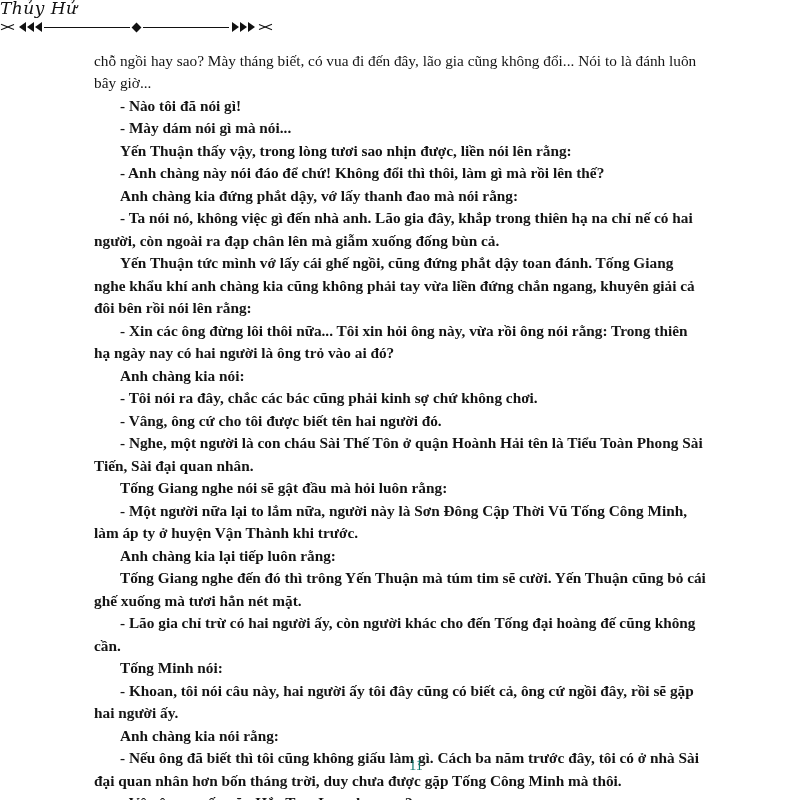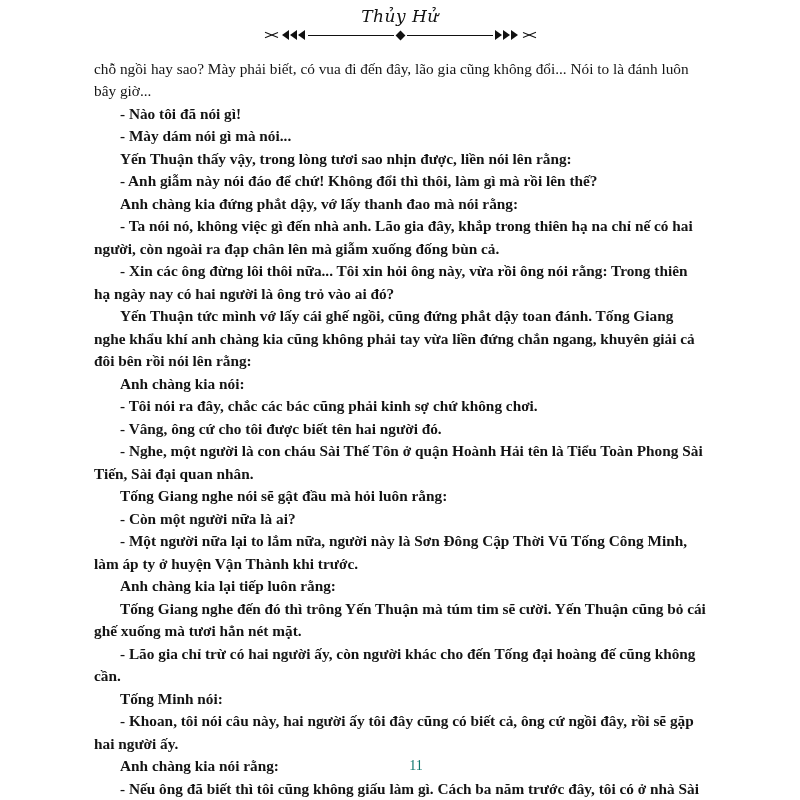--- a/index.html
+++ b/index.html
@@ -19,24 +19,23 @@
     width: 800px;
     height: 800px;
     box-sizing: border-box;
     padding: 0;
     background: #ffffff;
   }
 
   
   .header {
     width: 100%;
-    padding-top: 8px;
     display: flex;
     flex-direction: column;
-    align-items: center;
+    align-items: flex-start;
     justify-content: center;
   }
   .header-title {
     font-family: "DejaVu Serif", serif;
     font-size: 17px;
     font-style: italic;
     letter-spacing: 0.5px;
     color: #111;
     line-height: 1;
     margin-bottom: 1px;
@@ -155,35 +154,34 @@
       <span class="orn-chevrons">
         <span class="chev chev-right"></span>
         <span class="chev chev-right"></span>
         <span class="chev chev-right"></span>
       </span>
       <span class="arrow-head"></span>
     </div>
   </div>
 
   <div class="content">
-      <p class="">chỗ ngồi hay sao? Mày phải biết, có vua đi đến đây, lão gia cũng không đổi... Nói to là đánh luôn bây giờ...</p>
+      <p class="">chỗ ngồi hay sao? Mày tháng biết, có vua đi đến đây, lão gia cũng không đổi... Nói to là đánh luôn bây giờ...</p>
       <p class="indent">- Nào tôi đã nói gì!</p>
       <p class="indent">- Mày dám nói gì mà nói...</p>
       <p class="indent">Yến Thuận thấy vậy, trong lòng tươi sao nhịn được, liền nói lên rằng:</p>
-      <p class="indent">- Anh giẫm này nói đáo để chứ! Không đổi thì thôi, làm gì mà rồi lên thế?</p>
+      <p class="indent">- Anh chàng này nói đáo để chứ! Không đổi thì thôi, làm gì mà rồi lên thế?</p>
       <p class="indent">Anh chàng kia đứng phắt dậy, vớ lấy thanh đao mà nói rằng:</p>
       <p class="indent">- Ta nói nó, không việc gì đến nhà anh. Lão gia đây, khắp trong thiên hạ na chỉ nế có hai người, còn ngoài ra đạp chân lên mà giẫm xuống đống bùn cả.</p>
+      <p class="indent">Yến Thuận tức mình vớ lấy cái ghế ngồi, cũng đứng phắt dậy toan đánh. Tống Giang nghe khẩu khí anh chàng kia cũng không phải tay vừa liền đứng chắn ngang, khuyên giải cả đôi bên rồi nói lên rằng:</p>
       <p class="indent">- Xin các ông đừng lôi thôi nữa... Tôi xin hỏi ông này, vừa rồi ông nói rằng: Trong thiên hạ ngày nay có hai người là ông trỏ vào ai đó?</p>
-      <p class="indent">Yến Thuận tức mình vớ lấy cái ghế ngồi, cũng đứng phắt dậy toan đánh. Tống Giang nghe khẩu khí anh chàng kia cũng không phải tay vừa liền đứng chắn ngang, khuyên giải cả đôi bên rồi nói lên rằng:</p>
       <p class="indent">Anh chàng kia nói:</p>
       <p class="indent">- Tôi nói ra đây, chắc các bác cũng phải kinh sợ chứ không chơi.</p>
       <p class="indent">- Vâng, ông cứ cho tôi được biết tên hai người đó.</p>
       <p class="indent">- Nghe, một người là con cháu Sài Thế Tôn ở quận Hoành Hải tên là Tiểu Toàn Phong Sài Tiến, Sài đại quan nhân.</p>
       <p class="indent">Tống Giang nghe nói sẽ gật đầu mà hỏi luôn rằng:</p>
-      <p class="indent">- Còn một người nữa là ai?</p>
       <p class="indent">- Một người nữa lại to lắm nữa, người này là Sơn Đông Cập Thời Vũ Tống Công Minh, làm áp ty ở huyện Vận Thành khi trước.</p>
       <p class="indent">Anh chàng kia lại tiếp luôn rằng:</p>
       <p class="indent">Tống Giang nghe đến đó thì trông Yến Thuận mà túm tim sẽ cười. Yến Thuận cũng bỏ cái ghế xuống mà tươi hẳn nét mặt.</p>
       <p class="indent">- Lão gia chỉ trừ có hai người ấy, còn người khác cho đến Tống đại hoàng đế cũng không cần.</p>
       <p class="indent">Tống Minh nói:</p>
       <p class="indent">- Khoan, tôi nói câu này, hai người ấy tôi đây cũng có biết cả, ông cứ ngồi đây, rồi sẽ gặp hai người ấy.</p>
       <p class="indent">Anh chàng kia nói rằng:</p>
       <p class="indent">- Nếu ông đã biết thì tôi cũng không giấu làm gì. Cách ba năm trước đây, tôi có ở nhà Sài đại quan nhân hơn bốn tháng trời, duy chưa được gặp Tống Công Minh mà thôi.</p>
       <p class="indent">- Vậy ông muốn gặp Hắc Tam Lang hay sao?</p>
     </div>

